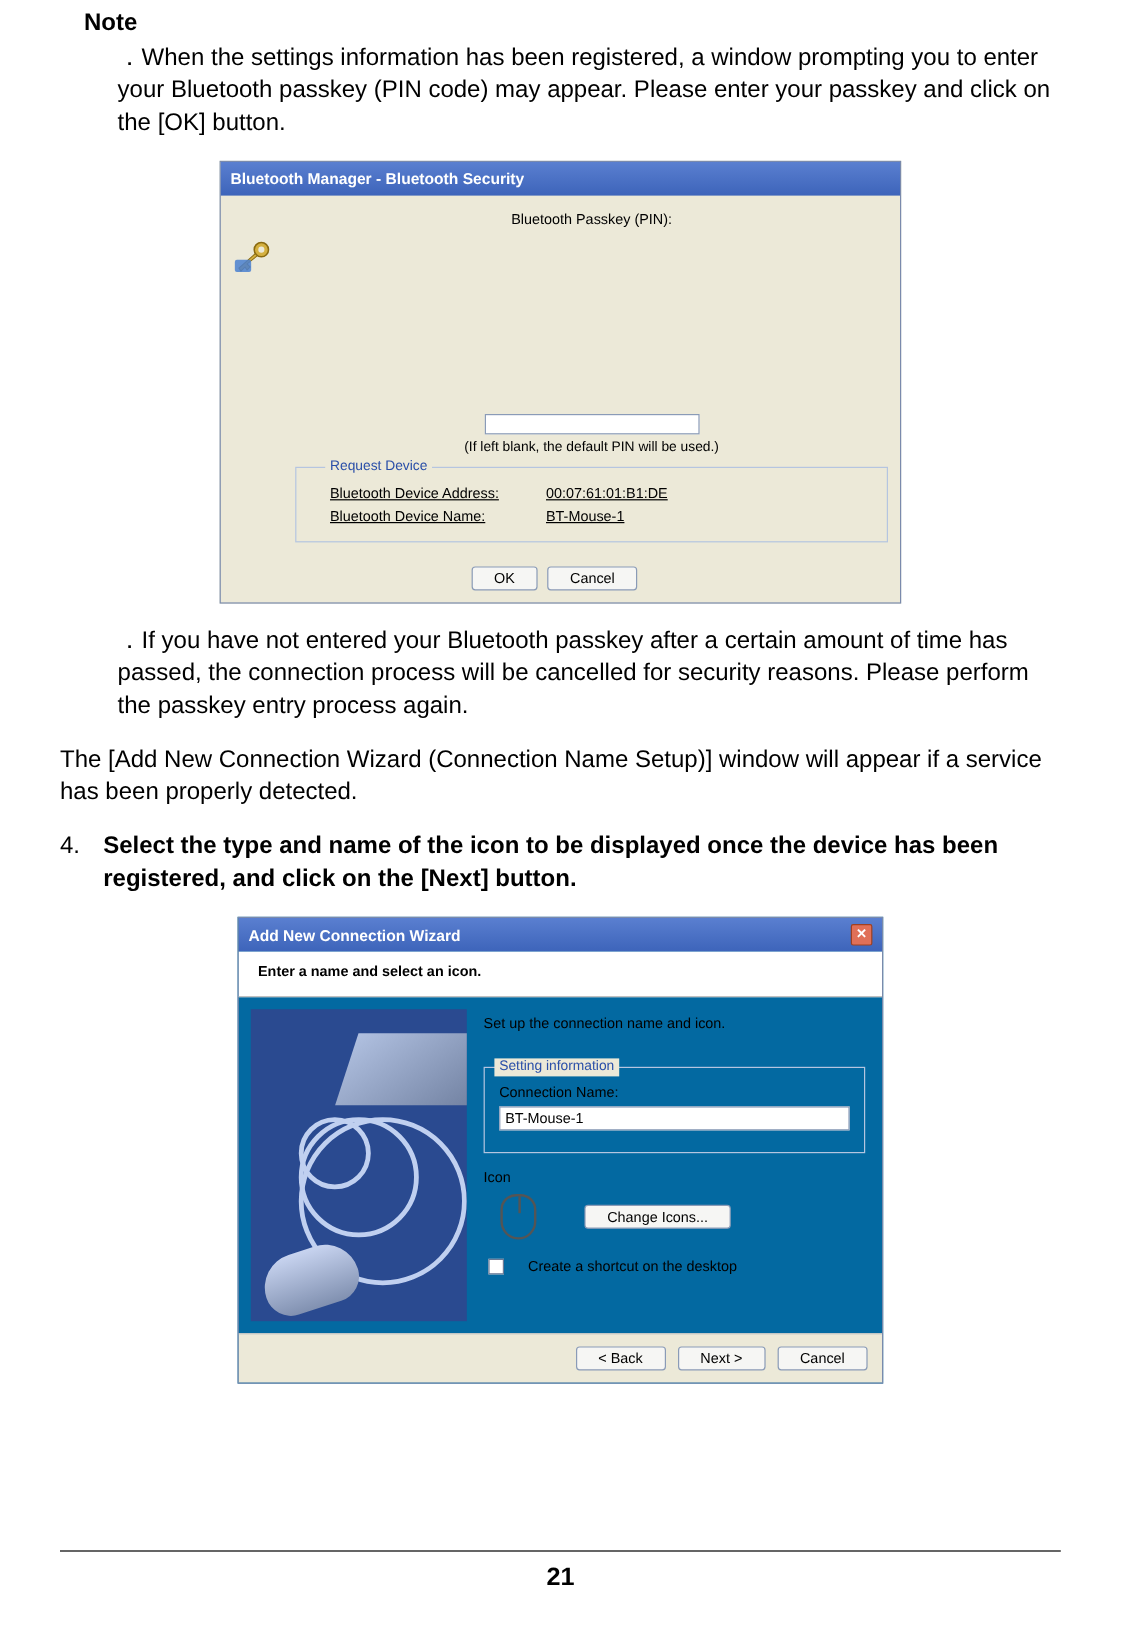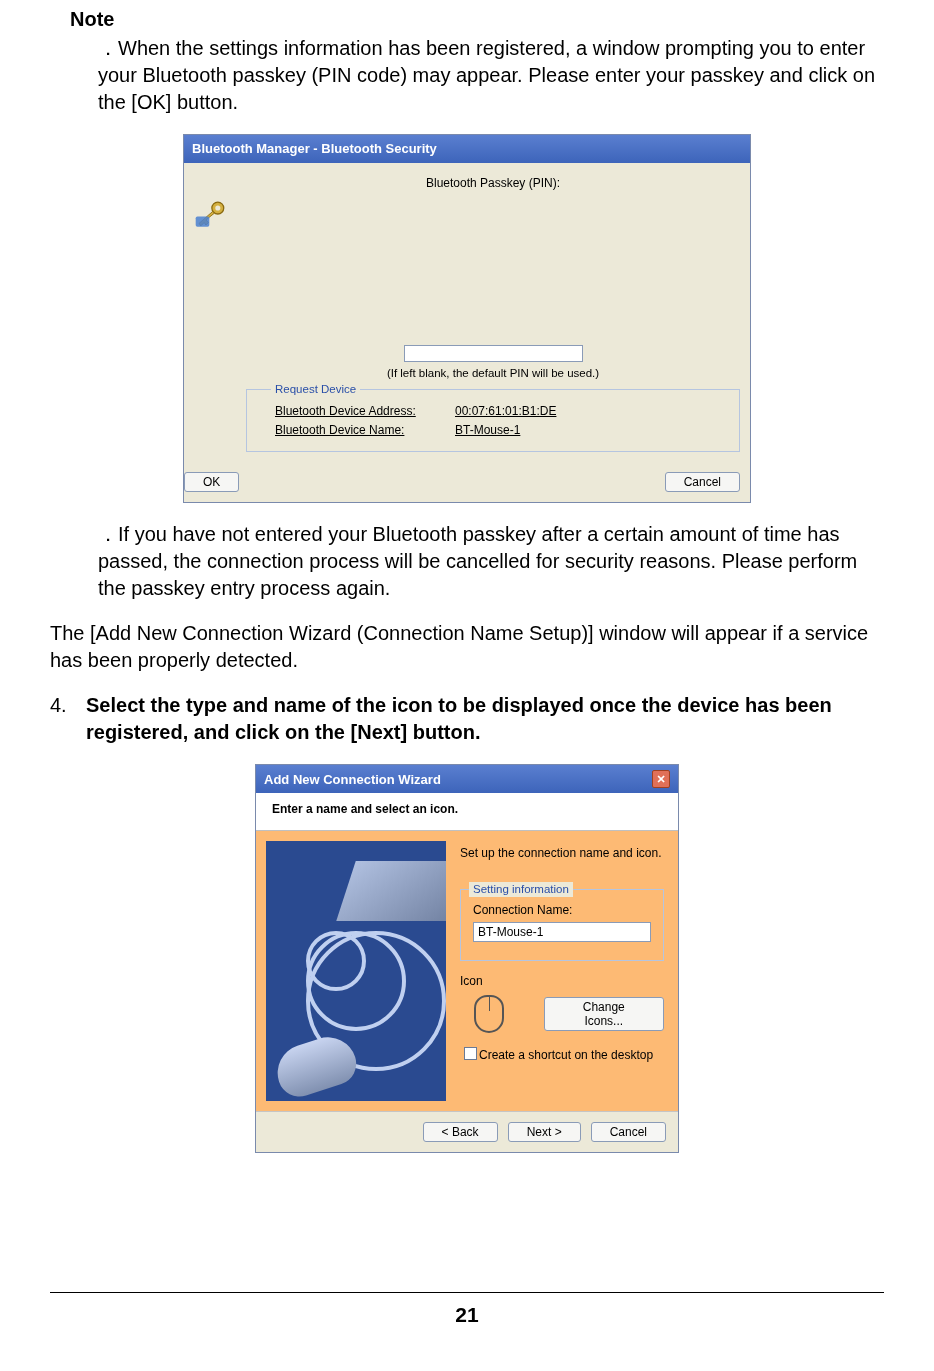--- a/index.html
+++ b/index.html
@@ -56,35 +56,35 @@
       position: relative;
       margin-bottom: 10px;
     }
     .grp-legend {
       position: absolute; top: -8px; left: 24px;
       background: #ece9d8; color: #2a4fa8; padding: 0 4px;
       font-size: 11.5px;
     }
     .kv { display:flex; margin: 3px 16px; text-decoration: underline; }
     .kv .k { flex: 0 0 180px; }
-    .btn-row1 { display:flex; justify-content:space-between; gap:8px; padding: 0 10px 10px 0; }
+    .btn-row1 { display:flex; justify-content:center; gap:8px; padding: 0 10px 10px 0; }
     .xpbtn {
       background:#f6f6f4; border:1px solid #8a9bb7; border-radius:3px;
       padding:2px 18px; font-size:12px; cursor:pointer;
     }
     .body-text-after-img { margin-top: 14px; }
     .step-line { display:flex; gap:8px; }
     .step-num { flex: 0 0 28px; }
     .step-body { font-weight: bold; }
 
     
     .dialog2 {
-      width: 424px;
+      width: 538px;
       border: 1px solid #7a8aac;
-      background: #fdba74;
+      background: #0369a1;
       font-size: 12px;
     }
     .closebtn {
       width:18px; height:18px; background:#e07058; border:1px solid #a04020;
       color:#fff; display:flex; align-items:center; justify-content:center;
       font-size:11px; font-weight:bold; border-radius:2px;
     }
     .wheader {
       background:#fff;
       padding:8px 16px 12px 16px;
@@ -135,21 +135,21 @@
     }
     .icon-label { margin: 12px 0 6px 0; }
     .icon-row { display:flex; align-items:center; gap:40px; margin-bottom:14px; padding-left:14px; }
     .mouse-icon {
       width:30px; height:38px; border:2px solid #555; border-radius:14px 14px 16px 16px;
       position:relative;
     }
     .mouse-icon::before {
       content:""; position:absolute; top:0; left:50%; width:1.5px; height:14px; background:#555;
     }
-    .cb-row { display:flex; gap:2px; padding-left:4px; }
+    .cb-row { display:flex; align-items:center; gap:20px; padding-left:4px; }
     .cb { width:13px; height:13px; border:1px solid #6a7a96; background:#fff; }
     .wbtnbar {
       border-top:1px solid #c5c5c5;
       padding:10px 12px;
       display:flex; justify-content:flex-end; gap:10px;
       background:#ece9d8;
     }
 
     .footer {
       position:absolute; bottom:42px; left:50px; right:50px;

